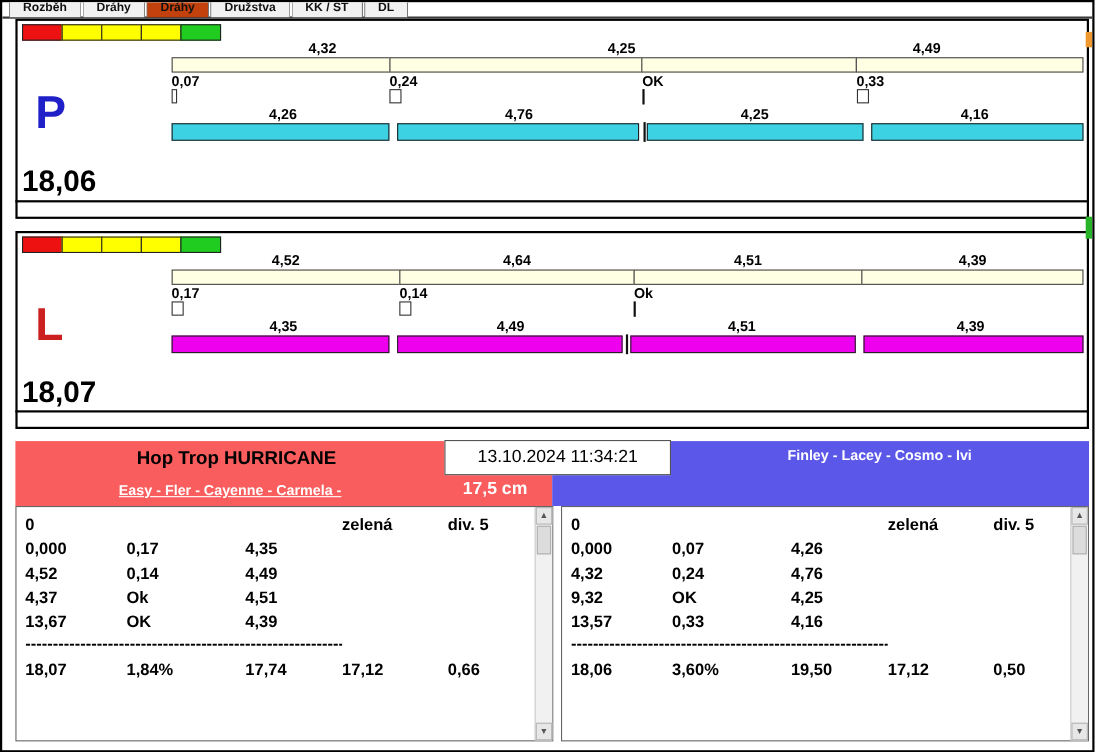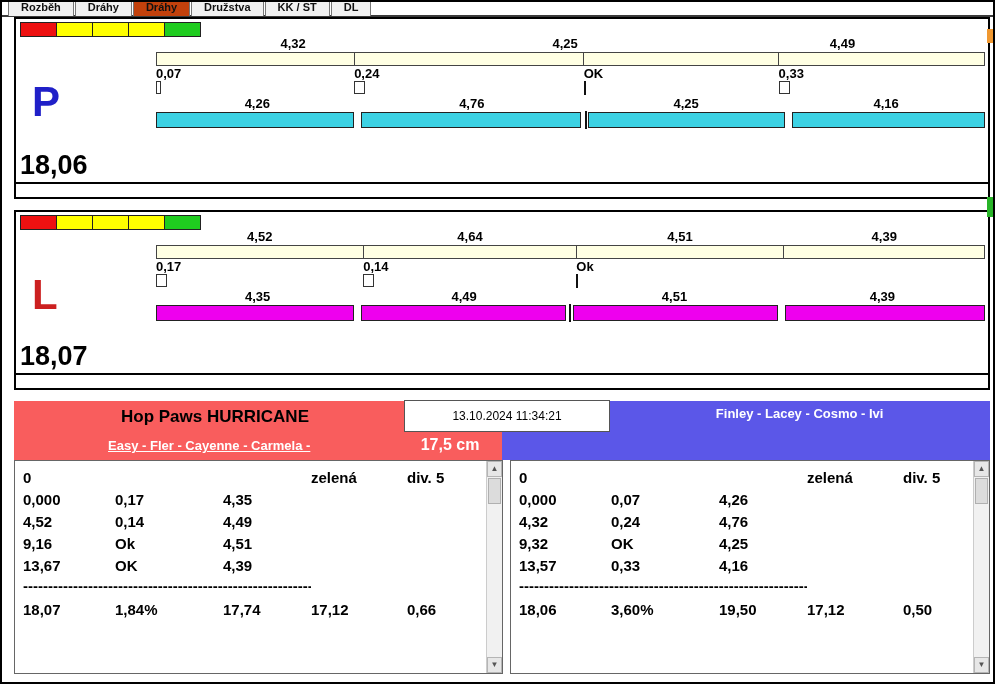--- a/index.html
+++ b/index.html
@@ -55,21 +55,21 @@
   .thead.blue .tname { padding-left:110px; }
   .tsub { position:relative; height:27px; color:#fff; font-weight:700; }
   .dogs   { position:absolute; top:5px; font-size:13px; text-align:center; white-space:nowrap; }
   .thead.red  .dogs { left:0; width:80%;text-decoration:underline; }
   .thead.blue .dogs { left:22%; width:78%; }
   .hlabel { position:absolute; top:3px; font-size:16px; text-align:center; }
   .thead.red  .hlabel { right:6px; width:92px; }
   .thead.blue .hlabel { left:10px; width:80px; }
   .datebox { position:absolute; left:390px; top:-1px; width:206px; height:32px; background:#fff;
              border:1px solid #555; z-index:4; text-align:center; line-height:30px;
-             font-size:12px; color:#000; }
+             font-size:16px; color:#000; }
 
   .ttables { display:flex; gap:7px; height:214px; }
   .ttable { position:relative; background:#fff; border:1px solid #666; }
   .ttable.left { width:489px; }
   .ttable.right { flex:1; }
   .tgrid { display:grid; grid-template-columns:92px 108px 88px 96px 1fr;
            padding:6px 22px 0 8px; font-weight:700; font-size:15px; line-height:22px; color:#000; }
   .sep { grid-column:1/4; overflow:hidden; white-space:nowrap; line-height:18px; font-size:15px; }
   .sepfill { grid-column:4/6; }
   .tot { line-height:26px; padding-top:2px; }
@@ -196,21 +196,21 @@
       </div>
     </div>
     <div class="letter" style="color: rgb(204, 32, 32);">L</div>
     <div class="total">18,07</div>
     <div class="pdivider"></div>
   </div>
 
   <div class="teams">
     <div class="theader">
       <div class="thead red" style="background: rgb(249, 93, 93);">
-        <div class="tname">Hop Paws HURRICANE</div>
+        <div class="tname">Hop Trop HURRICANE</div>
         <div class="tsub">
           <span class="dogs">Easy - Fler - Cayenne - Carmela -</span>
           <span class="hlabel">17,5 cm</span>
         </div>
       </div>
       <div class="thead blue" style="background: rgb(91, 87, 232);">
         <div class="tsub">
           <span class="hlabel">25 cm</span>
           <span class="dogs">Finley - Lacey - Cosmo - Ivi</span>
         </div>
@@ -233,21 +233,21 @@
           <span>4,35</span>
           <span></span>
             <span></span>
 
           <span>4,52</span>
           <span>0,14</span>
           <span>4,49</span>
           <span></span>
             <span></span>
 
-          <span>9,16</span>
+          <span>4,37</span>
           <span>Ok</span>
           <span>4,51</span>
           <span></span>
             <span></span>
 
           <span>13,67</span>
           <span>OK</span>
           <span>4,39</span>
           <span></span>
             <span></span>

